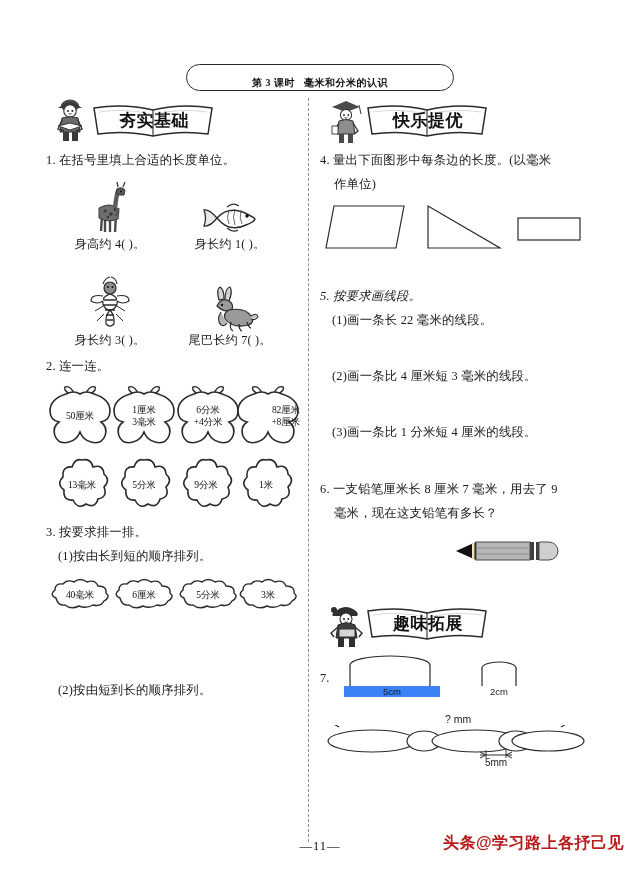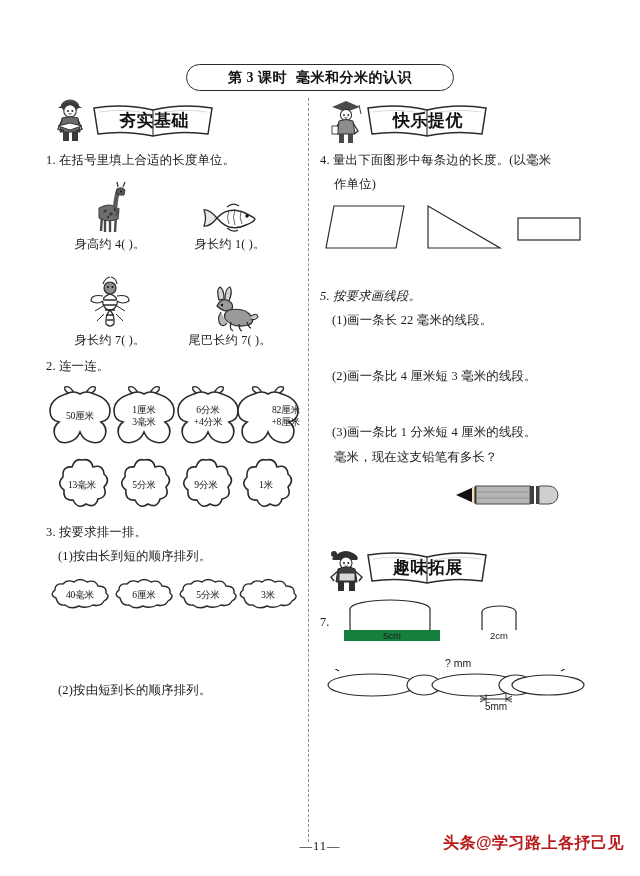--- a/index.html
+++ b/index.html
@@ -24,23 +24,23 @@
     width: 268px;
     height: 27px;
   }
   .title-pill {
     width: 100%;
     height: 100%;
     border: 1.2px solid #2b2b2b;
     border-radius: 14px;
     box-sizing: border-box;
     display: flex;
-    align-items: center;
+    align-items: flex-end;
     justify-content: center;
-    font-size: 14px;
+    font-size: 10px;
     font-weight: bold;
     letter-spacing: 0.5px;
     color: #111;
   }
   .title-pill .t-num { margin-right: 9px; }
 
   
   .divider {
     position: absolute;
     left: 308px;
@@ -267,21 +267,21 @@
           <circle cx="25.5" cy="13" r="1" fill="#111"></circle>
           <path d="M23 20 q-9 3 -7 10 q2 6 7 6 q5 0 7 -6 q2 -7 -7 -10 z" fill="#fff" stroke="#2b2b2b" stroke-width="1.3"></path>
           <path d="M17 26 h12 M16.5 31 h13 M18 36 h10" stroke="#2b2b2b" stroke-width="1.6"></path>
           <path d="M23 36 q-5 6 -4 14 q4 4 8 0 q1 -8 -4 -14 z" fill="#fff" stroke="#2b2b2b" stroke-width="1.2"></path>
           <path d="M19 41 h8 M19.5 46 h7" stroke="#2b2b2b" stroke-width="1.4"></path>
           <path d="M16 22 q-12 -2 -12 5 q6 4 12 0" fill="#fff" stroke="#2b2b2b" stroke-width="1.1"></path>
           <path d="M30 22 q12 -2 12 5 q-6 4 -12 0" fill="#fff" stroke="#2b2b2b" stroke-width="1.1"></path>
           <path d="M16 32 l-8 5 M30 32 l8 5 M17 40 l-7 7 M29 40 l7 7" stroke="#2b2b2b" stroke-width="1"></path>
         </svg>
       </div>
-      <div class="animal-cap">身长约 7(      )。</div>
+      <div class="animal-cap">身长约 3(      )。</div>
     </div>
     <div class="animal-cell" style="left:124px; top:0;">
       <div class="animal-art">
         <svg width="58" height="46" viewBox="0 0 58 46">
           <path d="M18 14 q-3 -11 1 -13 q4 2 4 12 z" fill="#d4d4d4" stroke="#2b2b2b" stroke-width="1.2"></path>
           <path d="M24 14 q0 -12 5 -13 q3 4 -1 14 z" fill="#d4d4d4" stroke="#2b2b2b" stroke-width="1.2"></path>
           <path d="M16 20 q4 -9 12 -5 q5 3 3 8 q-7 5 -15 -3 z" fill="#9a9a9a" stroke="#2b2b2b" stroke-width="1.2"></path>
           <circle cx="21" cy="19" r="1.2" fill="#111"></circle>
           <path d="M28 24 q16 -3 22 6 q4 6 -2 9 q-16 4 -24 -6 q-2 -6 4 -9 z" fill="#9a9a9a" stroke="#2b2b2b" stroke-width="1.2"></path>
           <path d="M50 30 q6 -4 7 1 q-3 4 -7 2" fill="#c9c9c9" stroke="#2b2b2b" stroke-width="1.1"></path>
@@ -441,20 +441,21 @@
         <rect x="2" y="2" width="62" height="22" fill="#ffffff" stroke="#2b2b2b" stroke-width="1.2"></rect>
       </svg>
     </span>
   </div>
 
   <p class="q" style="margin-top:14px;font-style:italic;">5. 按要求画线段。</p>
   <p class="sub">(1)画一条长 22 毫米的线段。</p>
   <p class="sub" style="margin-top:36px;">(2)画一条比 4 厘米短 3 毫米的线段。</p>
   <p class="sub" style="margin-top:36px;">(3)画一条比 1 分米短 4 厘米的线段。</p>
 
+  <p class="q" style="margin-top:36px;">6. 一支铅笔厘米长 8 厘米 7 毫米，用去了 9</p>
   <p class="q indent">毫米，现在这支铅笔有多长？</p>
 
   <div class="pencil-wrap">
     <span style="position:absolute; left:130px; top:6px;">
       <svg width="106" height="34" viewBox="0 0 106 34">
         <path d="M6 18 L26 9 L26 27 Z" fill="#111111"></path>
         <path d="M22 10.5 L24.5 9.5 L24.5 26.5 L22 25.5 Z" fill="#f2e2b8"></path>
         <rect x="26" y="9" width="54" height="18" fill="#b5b5b5" stroke="#4a4a4a" stroke-width="1"></rect>
         <path d="M26 15 h54 M26 21 h54" stroke="#8d8d8d" stroke-width="0.9"></path>
         <rect x="80" y="9" width="4" height="18" fill="#3f3f3f"></rect>
@@ -494,21 +495,21 @@
 
   <div class="cyl-row">
     <span class="q7num">7.</span>
     <span style="position:absolute; left:24px; top:0;">
       <svg width="96" height="50" viewBox="0 0 96 50">
         <ellipse cx="46" cy="12" rx="40" ry="9" fill="#ffffff" stroke="#2b2b2b" stroke-width="1.2"></ellipse>
         <path d="M6 12 v20 a40 9 0 0 0 80 0 v-20" fill="#ffffff" stroke="#2b2b2b" stroke-width="1.2"></path>
         <path d="M10 40 h72" stroke="#2b2b2b" stroke-width="1"></path>
         <path d="M14 40 l5 -3 M14 40 l5 3 M78 40 l-5 -3 M78 40 l-5 3" stroke="#2b2b2b" stroke-width="1"></path>
       </svg>
-      <span style="position:absolute; left:0; top:33px; width:96px; text-align:center; font-size:9.5px; background:#15803d; font-family:'Liberation Sans',sans-serif;">5cm</span>
+      <span style="position:absolute; left:0; top:33px; width:96px; text-align:center; font-size:9.5px; background:#3b82f6; font-family:'Liberation Sans',sans-serif;">5cm</span>
     </span>
     <span style="position:absolute; left:142px; top:6px;">
       <svg width="74" height="44" viewBox="0 0 74 44">
         <ellipse cx="37" cy="9" rx="17" ry="6" fill="#ffffff" stroke="#2b2b2b" stroke-width="1.2"></ellipse>
         <path d="M20 9 v17 a17 6 0 0 0 34 0 v-17" fill="#ffffff" stroke="#2b2b2b" stroke-width="1.2"></path>
         <path d="M12 34 h50" stroke="#2b2b2b" stroke-width="1"></path>
         <path d="M20 34 l-6 -3 M20 34 l-6 3 M54 34 l6 -3 M54 34 l6 3" stroke="#2b2b2b" stroke-width="1"></path>
       </svg>
       <span style="position:absolute; left:0; top:27px; width:74px; text-align:center; font-size:9.5px; background:#fff; font-family:'Liberation Sans',sans-serif;">2cm</span>
     </span>

